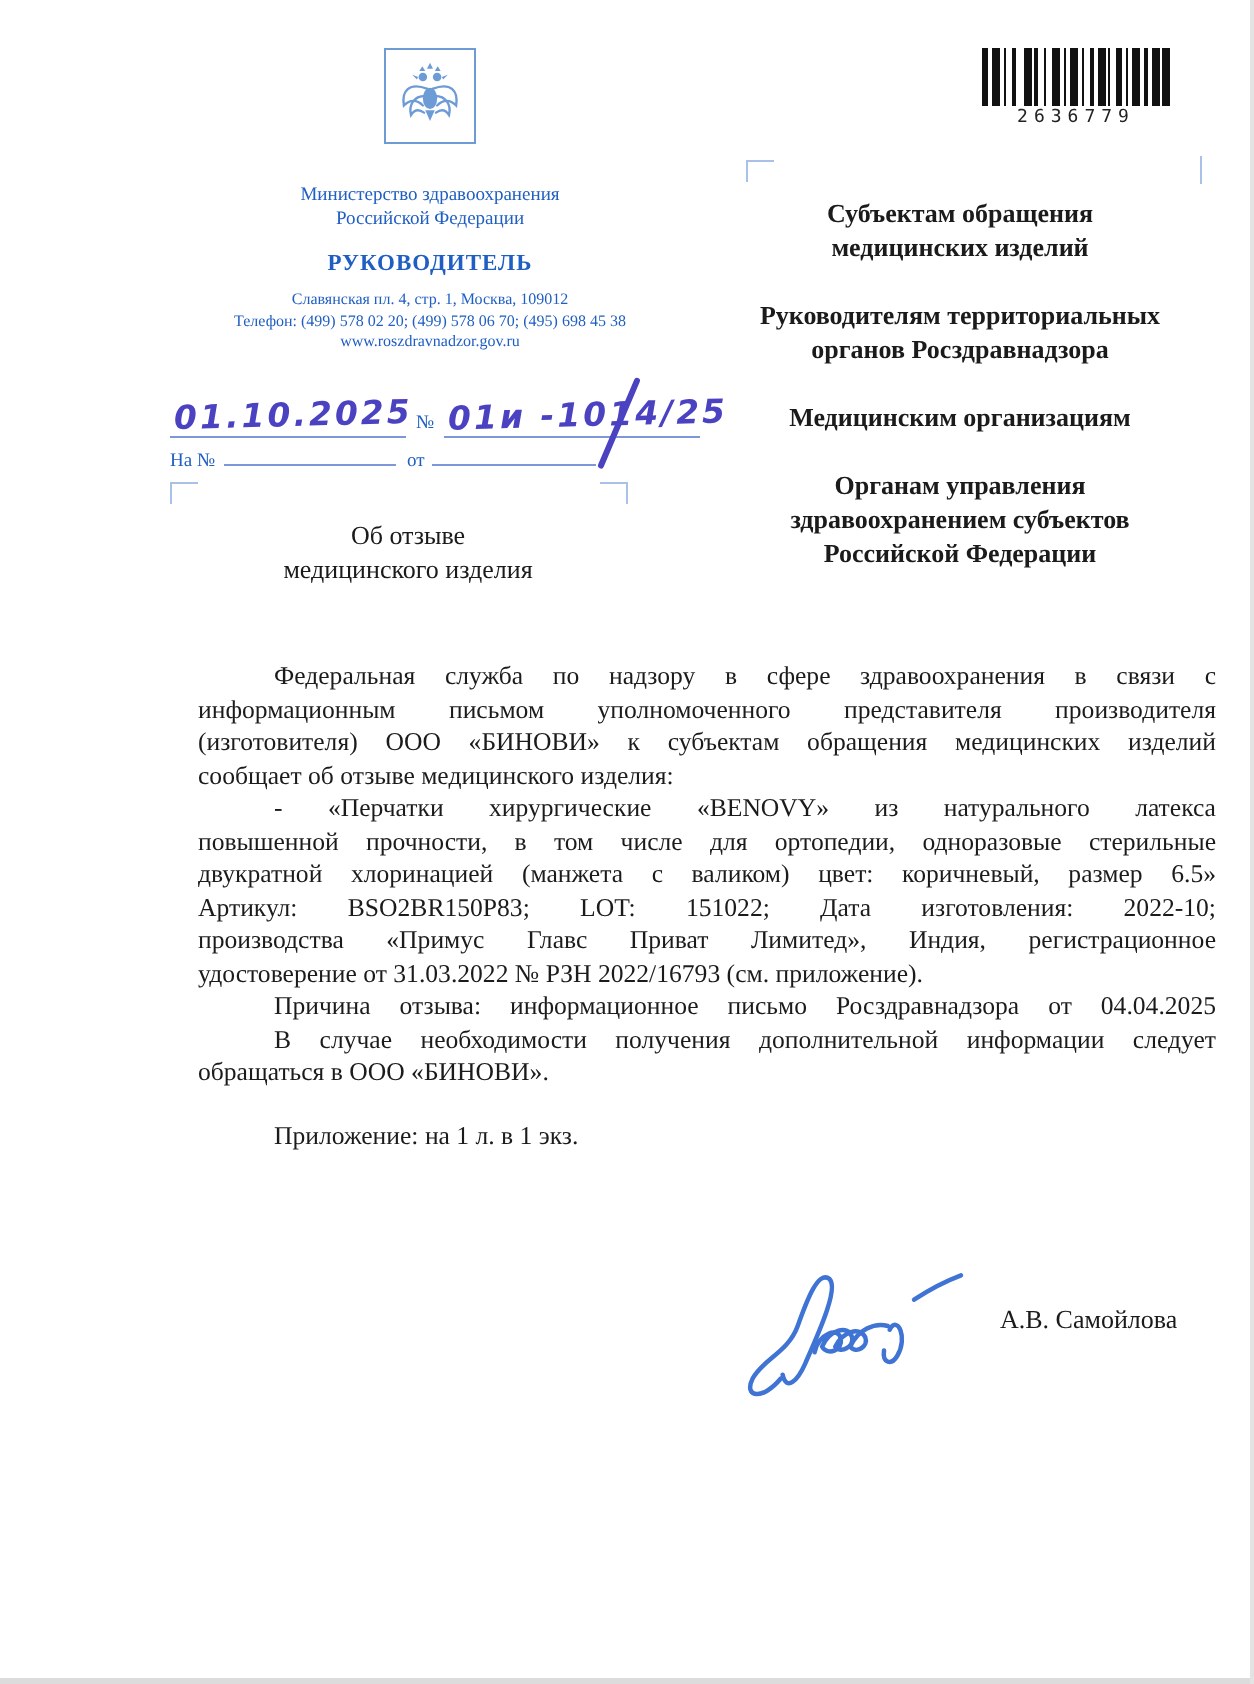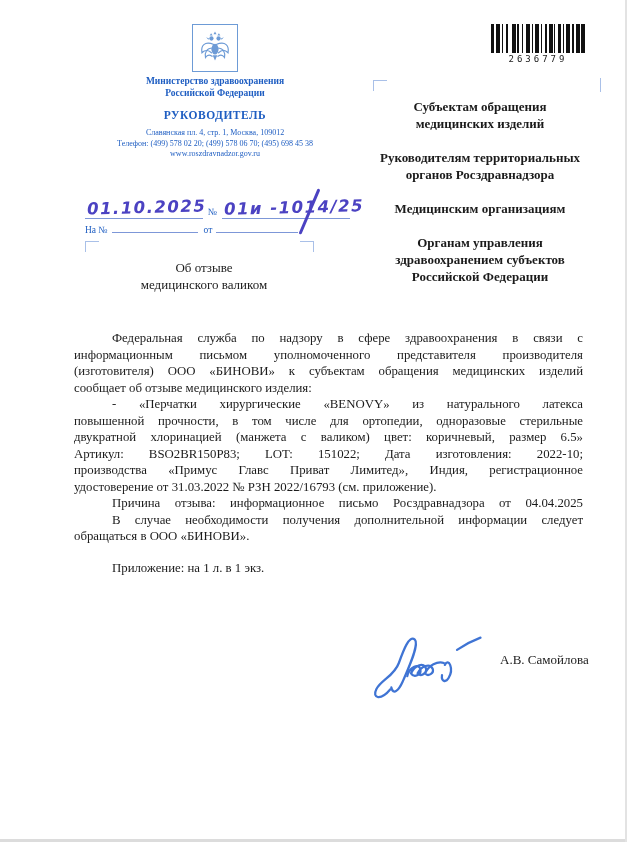--- a/index.html
+++ b/index.html
@@ -14,21 +14,21 @@
   }
   html,body{margin:0;padding:0;background:#ffffff;}
   .page{
     position:relative;width:627px;height:842px;background:#fff;overflow:hidden;
     font-family:"Liberation Serif","DejaVu Serif",serif;color:var(--text-black);
     box-shadow:inset -2px 0 0 #e3e3e3, inset 0 -3px 0 #dcdcdc;
   }
   
   .hdr-left{position:absolute;left:70px;top:24px;width:290px;text-align:center;color:var(--header-blue);}
   .emblem-box{width:44px;height:46px;margin:0 auto;border:1.5px solid var(--emblem-blue);display:flex;align-items:center;justify-content:center;}
-  .ministry{margin-top:4px;font-weight:bold;font-size:9.5px;line-height:1.25;}
+  .ministry{margin-top:21px;font-weight:normal;font-size:9.5px;line-height:1.25;}
   .service{margin-top:6px;font-weight:bold;font-size:11px;line-height:1.3;}
   .role{margin-top:9px;font-weight:bold;font-size:11.5px;letter-spacing:.5px;}
   .addr{margin-top:7px;font-size:8px;line-height:1.35;}
   
   .ref-row{position:absolute;left:85px;top:192px;width:265px;height:32px;font-size:9.5px;color:var(--header-blue);}
   .date-line{position:absolute;left:0;bottom:5px;width:118px;border-bottom:1.5px solid var(--form-blue);}
   .num-label{position:absolute;left:123px;bottom:7px;}
   .num-line{position:absolute;left:137px;right:0;bottom:5px;border-bottom:1.5px solid var(--form-blue);}
   .hand{
     font-family:"DejaVu Sans",sans-serif;font-style:italic;font-weight:bold;
@@ -59,21 +59,21 @@
       #111 44px 48px,#fff 48px 50px,#111 50px 51px,#fff 51px 54px,#111 54px 56px,#fff 56px 58px,
       #111 58px 62px,#fff 62px 63px,#111 63px 64px,#fff 64px 67px,#111 67px 70px,#fff 70px 72px,
       #111 72px 73px,#fff 73px 75px,#111 75px 79px,#fff 79px 81px,#111 81px 83px,#fff 83px 85px,
       #111 85px 89px,#fff 89px 90px,#111 90px 94px);
   }
   .barcode-num{font-family:"DejaVu Sans Mono",monospace;font-size:9px;letter-spacing:3px;color:#222;margin-top:1px;}
   .addr-zone{position:relative;height:18px;margin-top:14px;}
   .recipients{margin-top:2px;text-align:center;}
   .recipient{font-size:13px;font-weight:600;line-height:17px;margin-bottom:17px;}
   
-  .body{position:absolute;left:74px;top:330px;width:509px;font-size:12.8px;line-height:16.5px;}
+  .body{position:absolute;left:99px;top:330px;width:509px;font-size:12.8px;line-height:16.5px;}
   .bl{white-space:normal;}
   .jl{text-align:justify;text-align-last:justify;}
   .pl{text-align:left;font-family:Liberation Serif, serif;}
   .ind{text-indent:38px;}
   .attachment{margin-top:15px;}
   
   .sign-svg{position:absolute;left:366px;top:616px;}
   .sign-name{position:absolute;left:500px;top:652px;font-size:13px;}
 </style>
 </head>
@@ -128,21 +128,21 @@
 
   <div class="na-row">
     <span>На №</span><span class="blank b1"></span><span>от</span><span class="blank b2"></span>
   </div>
 
   <div class="corner tl" style="left:85px;top:241px;"></div>
   <div class="corner tr" style="left:300px;top:241px;"></div>
 
   <div class="subject">
     <div>Об отзыве</div>
-    <div>медицинского валиком</div>
+    <div>медицинского изделия</div>
   </div>
 
   <div class="hdr-right">
     <div class="barcode-wrap">
       <div class="barcode"></div>
       <div class="barcode-num">2636779</div>
     </div>
     <div class="addr-zone">
       <div class="corner tl" style="left:18px;top:2px;"></div>
       <div class="vline" style="right:4px;top:0;"></div>

